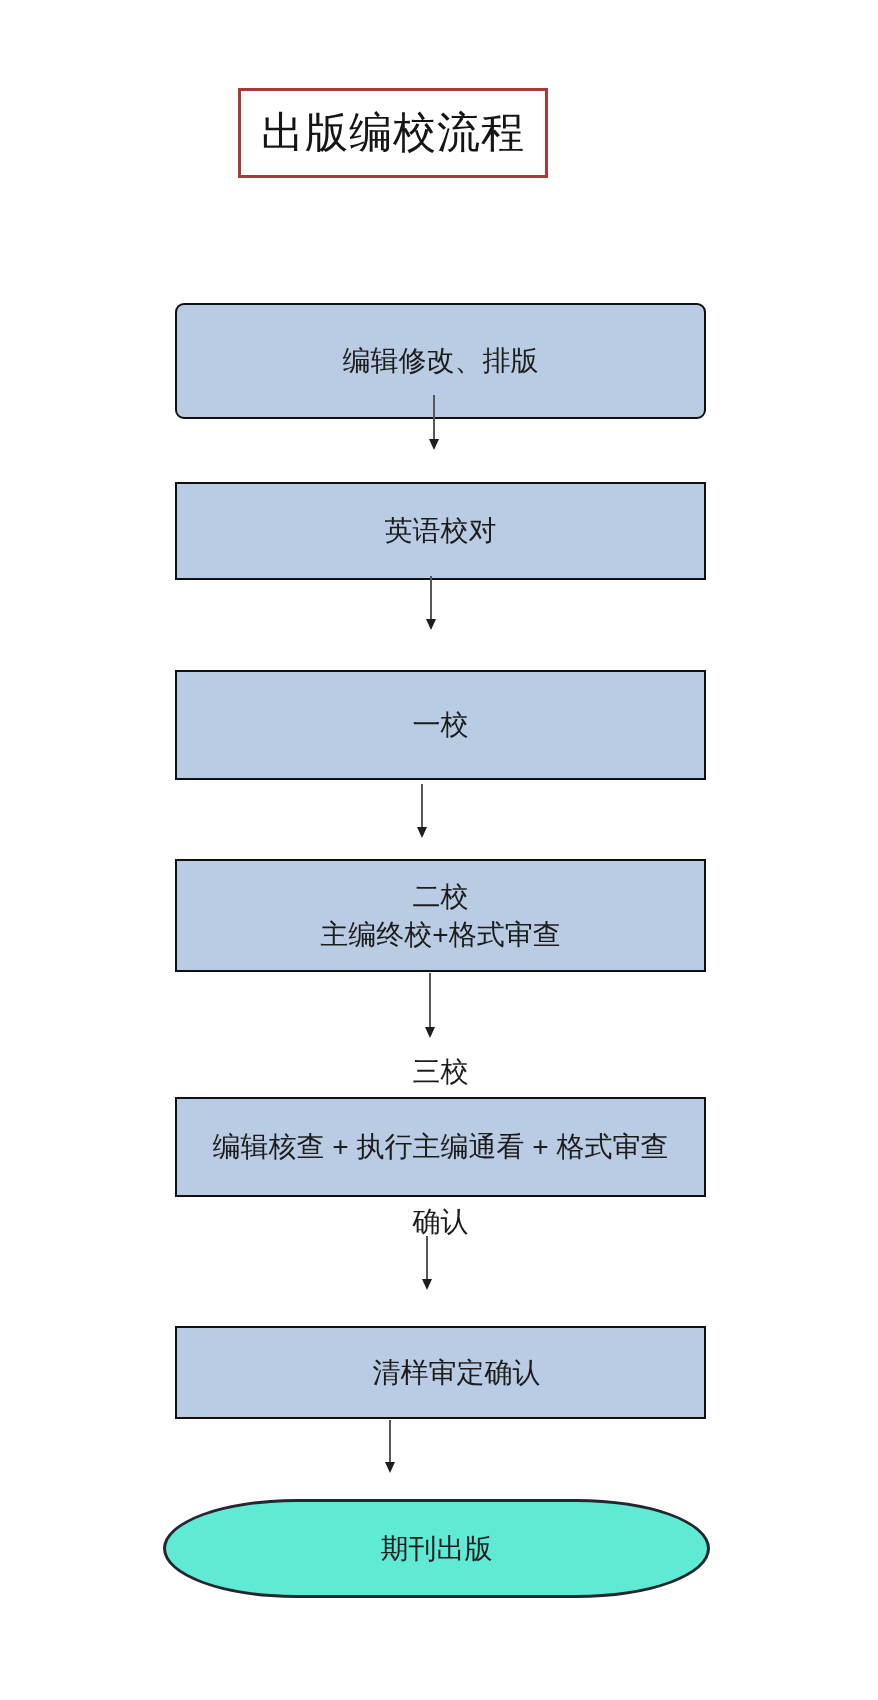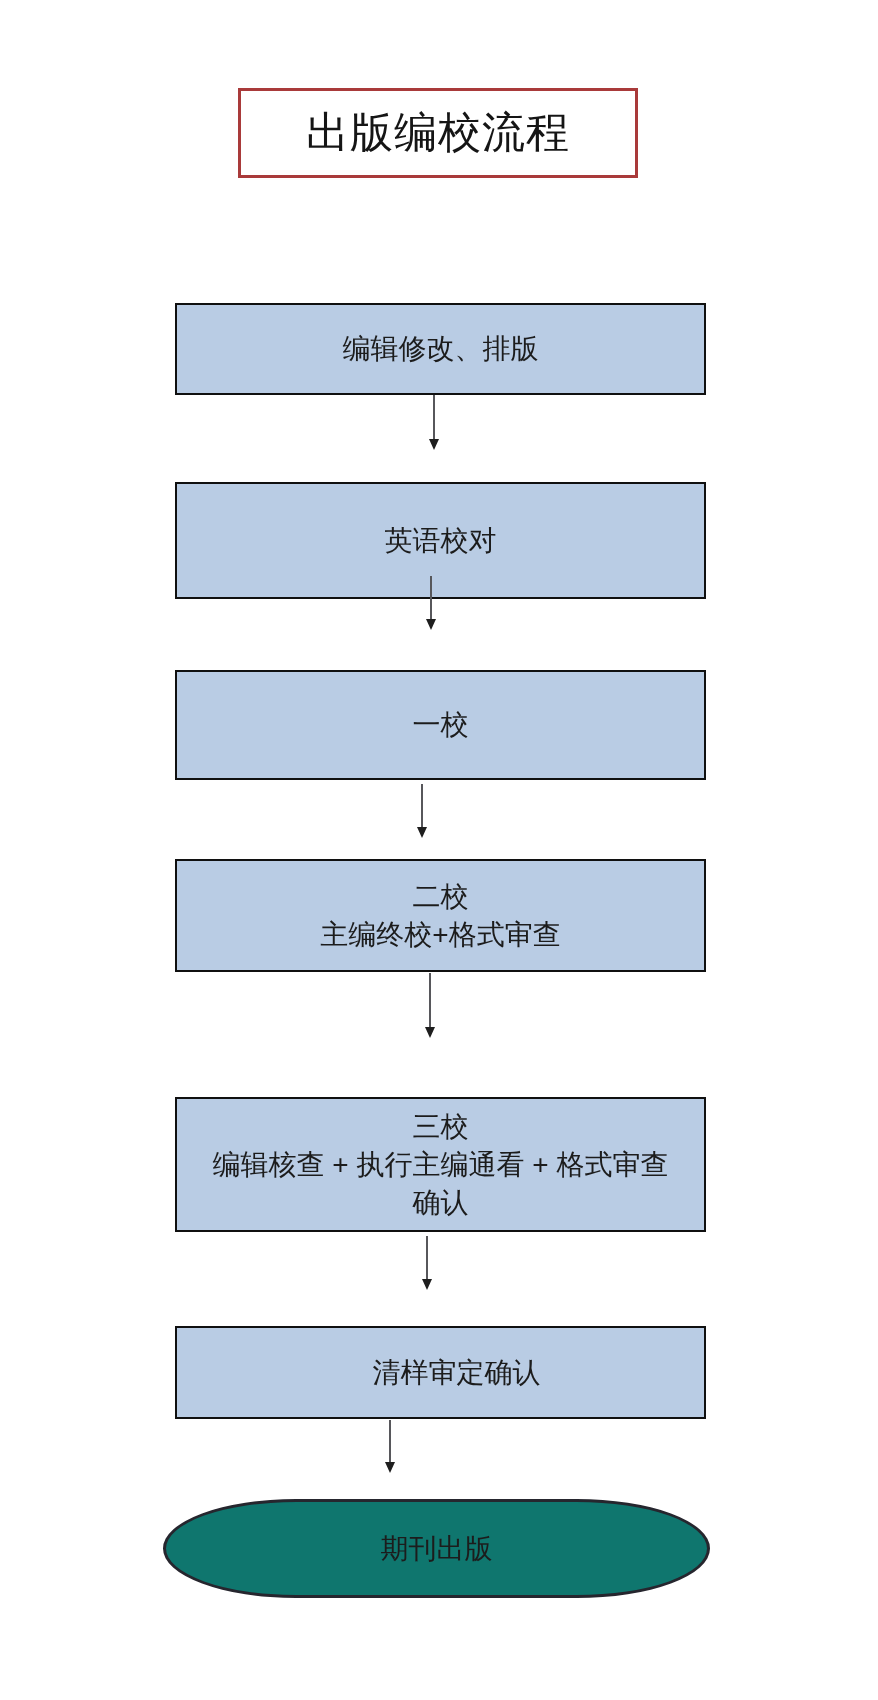--- a/index.html
+++ b/index.html
@@ -11,21 +11,21 @@
   .canvas {
     position: relative;
     width: 878px;
     height: 1700px;
     background: #ffffff;
     overflow: hidden;
   }
   .title-box {
     position: absolute;
     left: 238px; top: 88px;
-    width: 400px; height: 90px;
+    width: 310px; height: 90px;
     box-sizing: border-box;
     border: 3px solid #a93a3a;
     background: #ffffff;
     display: flex;
     align-items: center;
     justify-content: center;
     font-family: "Liberation Serif", "DejaVu Serif", serif;
     font-size: 43px;
     color: #151515;
     letter-spacing: 1px;
@@ -41,34 +41,34 @@
     display: flex;
     flex-direction: column;
     align-items: center;
     justify-content: center;
     font-size: 28px;
     line-height: 38px;
     color: #1c1c1c;
     text-align: center;
     white-space: nowrap;
   }
-  .step-1 { top: 303px; height: 92px; }
-  .step-2 { top: 482px; height: 117px; }
+  .step-1 { top: 303px; height: 116px; border-radius: 9px; }
+  .step-2 { top: 482px; height: 98px; }
   .step-3 { top: 670px; height: 110px; }
   .step-4 { top: 859px; height: 113px; align-items: center; }
-  .step-5 { top: 1097px; height: 135px; }
+  .step-5 { top: 1097px; height: 100px; gap: 37px; }
   .step-6 { top: 1326px; height: 93px; padding-left: 32px; }
   .terminal {
     position: absolute;
     left: 163px; top: 1499px;
     width: 547px; height: 99px;
     box-sizing: border-box;
     border: 3px solid #26262e;
     border-radius: 140px / 52px;
-    background: #0f766e;
+    background: #5eead4;
     display: flex;
     align-items: center;
     justify-content: center;
     font-size: 28px;
     color: #1c1c1c;
     white-space: nowrap;
   }
   .arrow {
     position: absolute;
     width: 12px;

